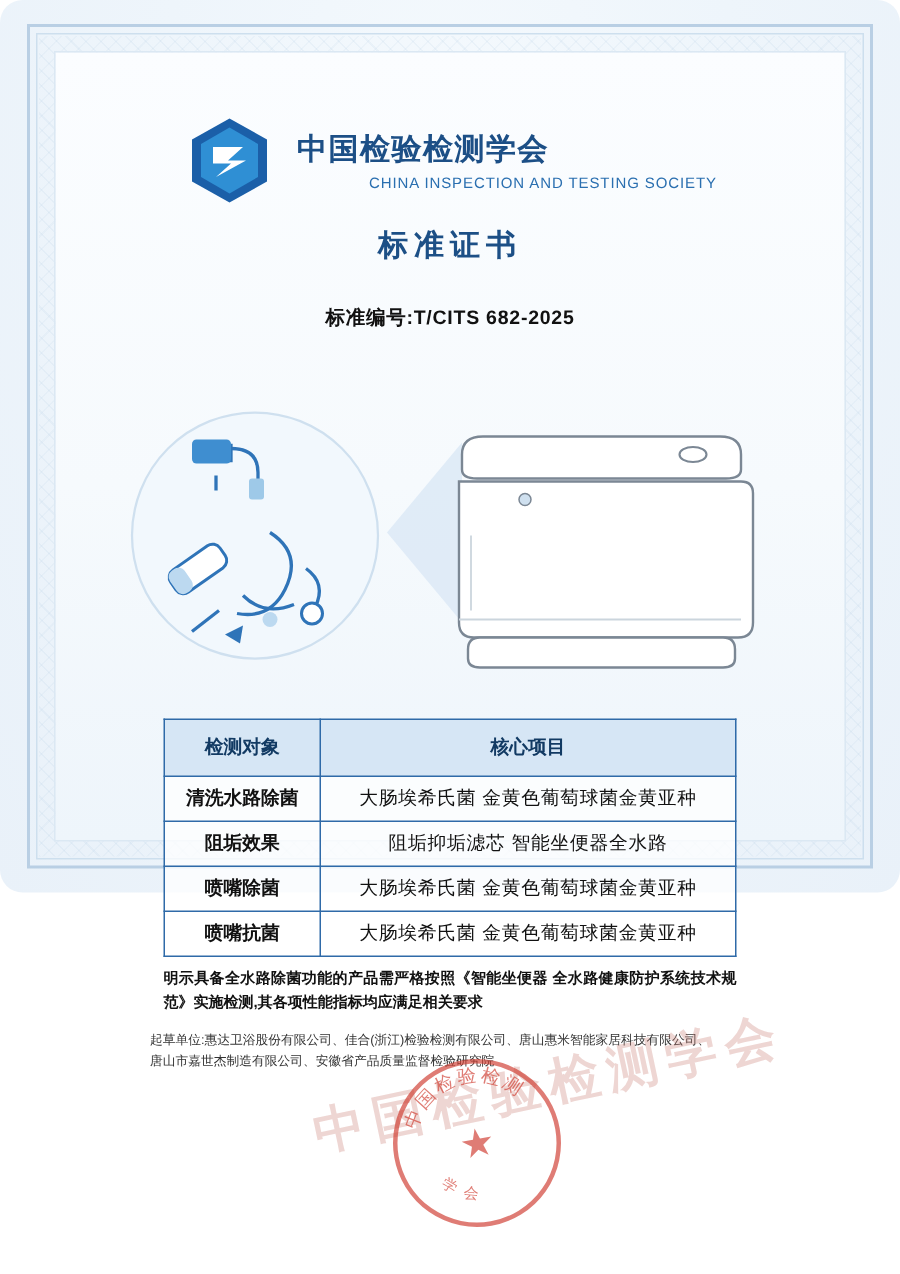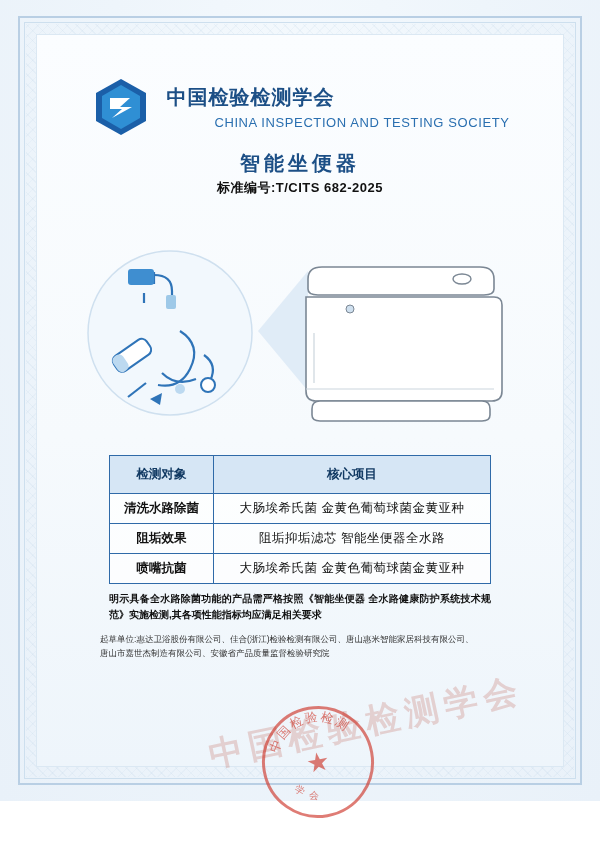--- a/index.html
+++ b/index.html
@@ -5,23 +5,24 @@
   * { box-sizing: border-box; }
   html, body { margin:0; padding:0; }
   body {
     width:600px; height:849px;
     font-family:"Liberation Sans", sans-serif;
     background:#ffffff;
     overflow:hidden;
   }
   .page {
     position:relative;
-    width:600px; height:801px;
+    width:600px; height:595px;
     background:
       radial-gradient(ellipse at 50% 15%, #f4f9fd 0%, #eef5fb 45%, #e9f1f9 100%);
+    border-radius: 15px;
   }
   
   .border-outer {
     position:absolute; left:18px; top:16px; right:18px; bottom:16px;
     border:2px solid #b9cfe4;
   }
   .border-mid {
     position:absolute; left:24px; top:22px; right:24px; bottom:22px;
     border:1px solid #cddfee;
   }
@@ -40,36 +41,36 @@
   .content {
     position:absolute; left:36px; top:34px; right:36px; bottom:34px;
     padding:20px 22px 10px 22px;
   }
 
   
   .org-row { display:flex; align-items:center; justify-content:center; gap:14px; margin-top:22px; }
   .logo { width:62px; height:62px; flex:0 0 62px; }
   .org-names { display:flex; flex-direction:column; align-items:flex-start; }
   .org-cn { font-size:20px; font-weight:bold; color:#1c4f86; letter-spacing:1px; }
-  .org-en { font-size:13px; color:#2a6fb0; letter-spacing:.6px; margin-top:4px;margin-left:48px; }
+  .org-en { font-size:10px; color:#2a6fb0; letter-spacing:.6px; margin-top:4px;margin-left:48px; }
 
   .cert-type {
     text-align:center; margin-top:12px;
     font-size:20px; font-weight:bold; color:#1c4f86; letter-spacing:4px;
   }
 
   .title {
     margin-top:22px; text-align:center;
     font-size:25px; font-weight:bold; color:#111; line-height:1.5;
     letter-spacing:1px;
   }
   .title .l1 { display:block; }
   .title .l2 { display:block; }
   .std-no {
-    margin-top:2px; text-align:center;
+    margin-top:26px; text-align:center;
     font-size:13px; font-weight:bold; color:#111; letter-spacing:.5px;
   }
 
   
   .illus { position:relative; height:230px; margin-top:16px; }
   .illus svg { position:absolute; left:0; top:0; }
 
   
   table.spec {
     width:382px; margin:12px auto 0 auto;
@@ -136,21 +137,21 @@
           <polygon points="31,9 50,20 50,42 31,53 12,42 12,20" fill="#2f8fd4"></polygon>
           <path d="M20 22 L40 22 L30 31 L42 31 L22 42 L32 33 L20 33 Z" fill="#ffffff"></path>
         </svg>
       </div>
       <div class="org-names">
         <div class="org-cn">中国检验检测学会</div>
         <div class="org-en">CHINA INSPECTION AND TESTING SOCIETY</div>
       </div>
     </div>
 
-    <div class="cert-type">智能坐便器</div>
+    <div class="cert-type">标准证书</div>
 
     <div class="std-no">标准编号:T/CITS 682-2025</div>
 
     <div class="illus">
       <svg width="510" height="230" viewBox="0 0 510 230">
 
         <polygon points="200,118 250,58 250,178" fill="#dce9f6" opacity="0.85"></polygon>
 
         <circle cx="112" cy="120" r="82" fill="#f2f8fd" stroke="#cfe0ef" stroke-width="1.5"></circle>
 
@@ -198,20 +199,24 @@
         </tr>
       </thead>
       <tbody>
         <tr>
           <td class="obj">清洗水路除菌</td>
           <td class="core">大肠埃希氏菌  金黄色葡萄球菌金黄亚种</td>
         </tr>
         <tr>
           <td class="obj">阻垢效果</td>
           <td class="core">阻垢抑垢滤芯  智能坐便器全水路</td>
+        </tr>
+        <tr>
+          <td class="obj">喷嘴除菌</td>
+          <td class="core">大肠埃希氏菌  金黄色葡萄球菌金黄亚种</td>
         </tr>
         <tr>
           <td class="obj">喷嘴抗菌</td>
           <td class="core">大肠埃希氏菌  金黄色葡萄球菌金黄亚种</td>
         </tr>
       </tbody>
     </table>
 
     <div class="note">明示具备全水路除菌功能的产品需严格按照《智能坐便器 全水路健康防护系统技术规范》实施检测,其各项性能指标均应满足相关要求</div>
 

